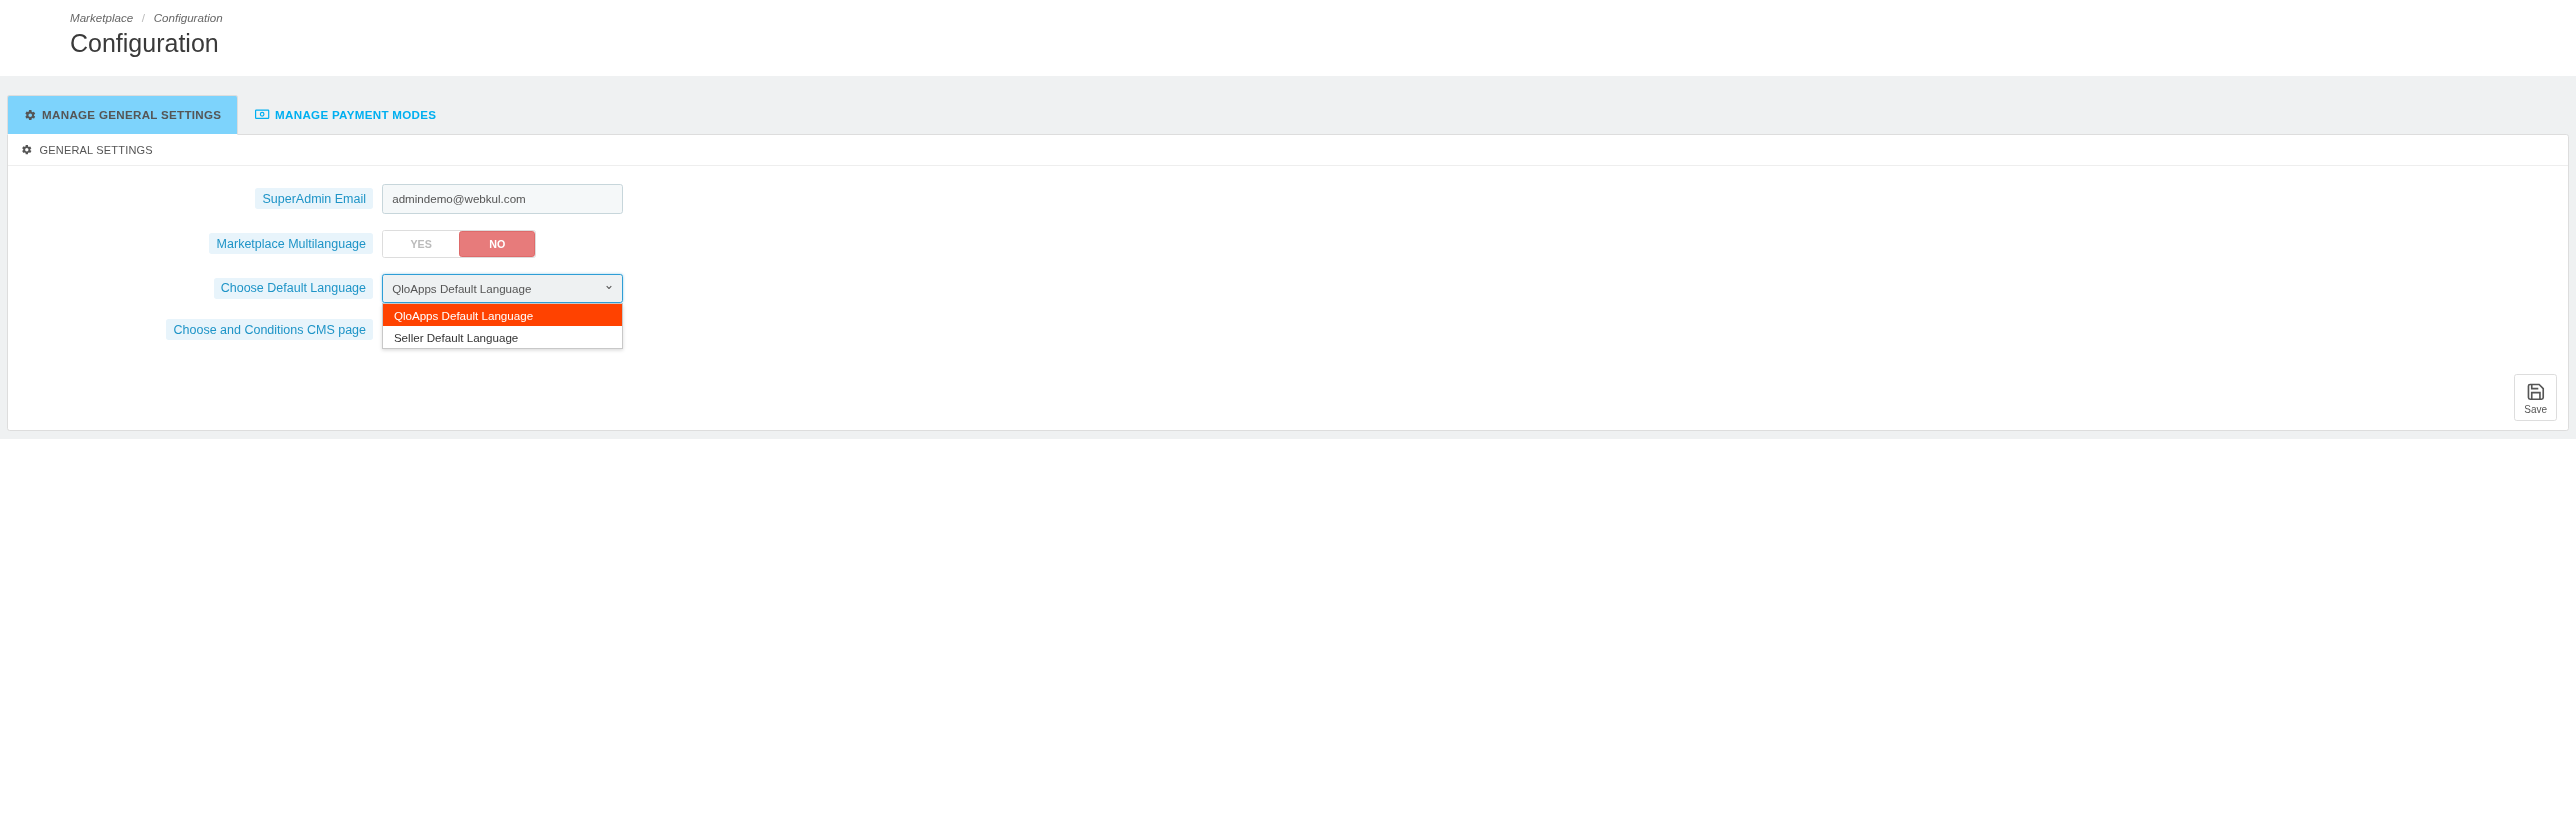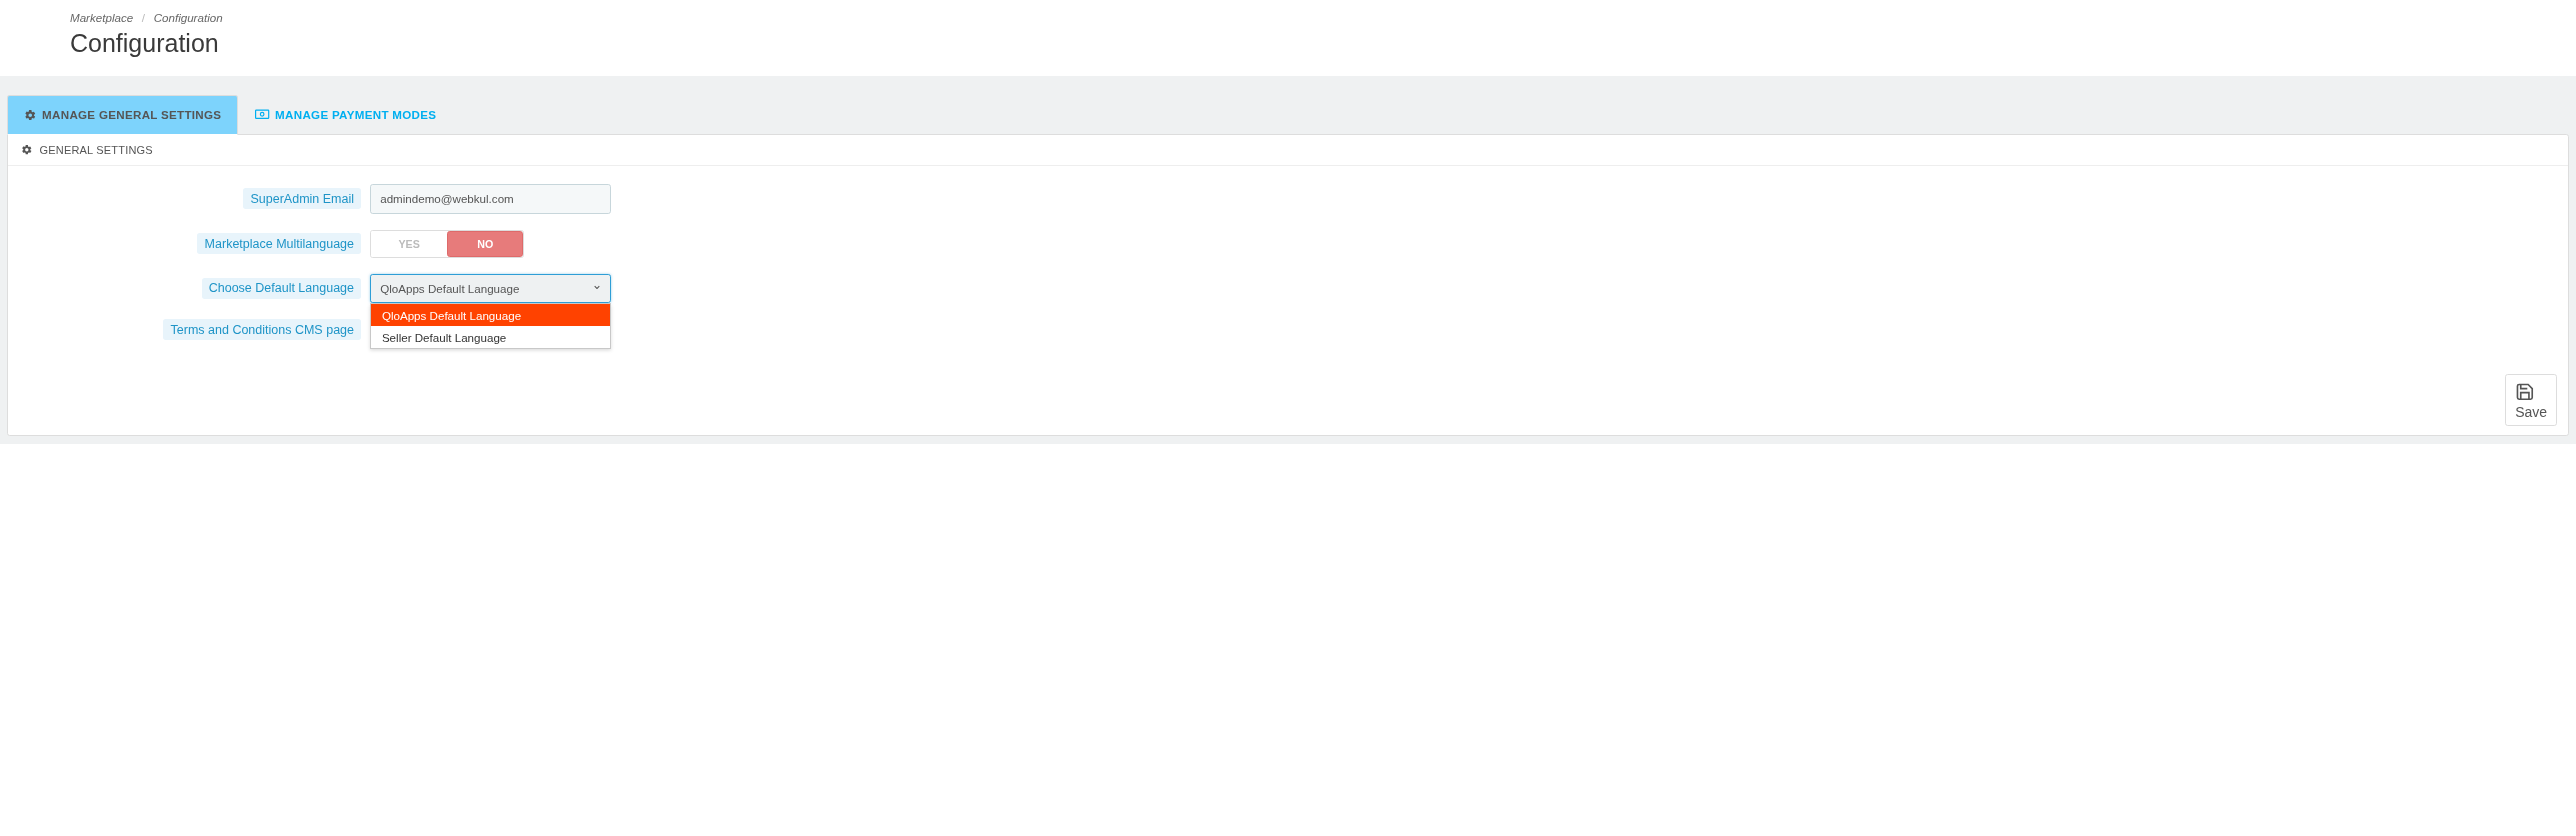--- a/index.html
+++ b/index.html
@@ -70,21 +70,21 @@
     font-size: 11px;
     color: #555;
     display: flex;
     align-items: center;
     gap: 7.2px;
     font-weight: 400;
     text-transform: uppercase;
     letter-spacing: 0.2px;
   }
   .form-area {
-    padding: 18px 18px 9px 4px;
+    padding: 18px 18px 9px 16px;
   }
   .form-row {
     display: flex;
     align-items: center;
     margin-bottom: 16px;
   }
   .form-label-col {
     width: 358px;
     text-align: right;
     padding-right: 9px;
@@ -185,24 +185,24 @@
     justify-content: flex-end;
   }
   .btn-save {
     border: 0.9px solid #ddd;
     background: #fff;
     padding: 7.2px 9px 5.4px 9px;
     border-radius: 2.7px;
     cursor: pointer;
     display: flex;
     flex-direction: column;
-    align-items: flex-start;
+    align-items: center;
     gap: 1.8px;
     color: #555;
-    font-size: 14px;
+    font-size: 10px;
     min-width: 41px;
   }
   .btn-save svg { display: block; }
   .icon { display: inline-flex; }
 </style>
 </head>
 <body>
 
 <div class="page-header">
   <div class="breadcrumb">
@@ -279,21 +279,21 @@
           </div>
           <div class="dropdown-list">
             <div class="dropdown-option highlighted">QloApps Default Language</div>
             <div class="dropdown-option">Seller Default Language</div>
           </div>
         </div>
       </div>
 
       <div class="form-row">
         <div class="form-label-col">
-          <span class="form-label">Terms and Conditions CMS page</span>
+          <span class="form-label">Choose and Conditions CMS page</span>
         </div>
         <div class="form-control-col">
           
         </div>
       </div>
 
     </div>
 
     <div class="panel-footer">
       <button class="btn-save">

